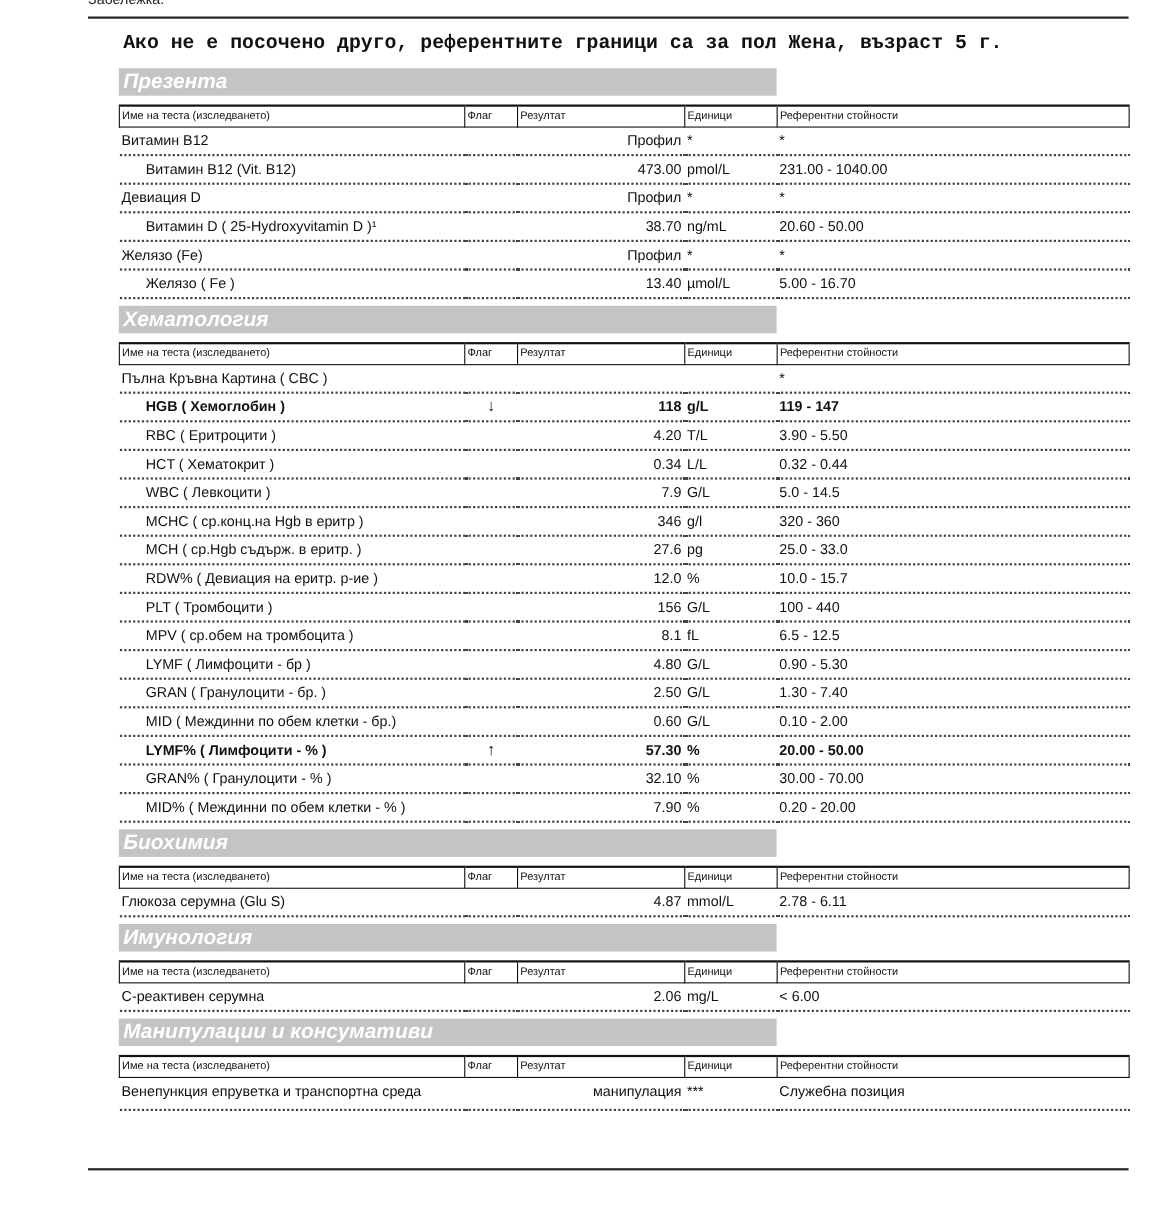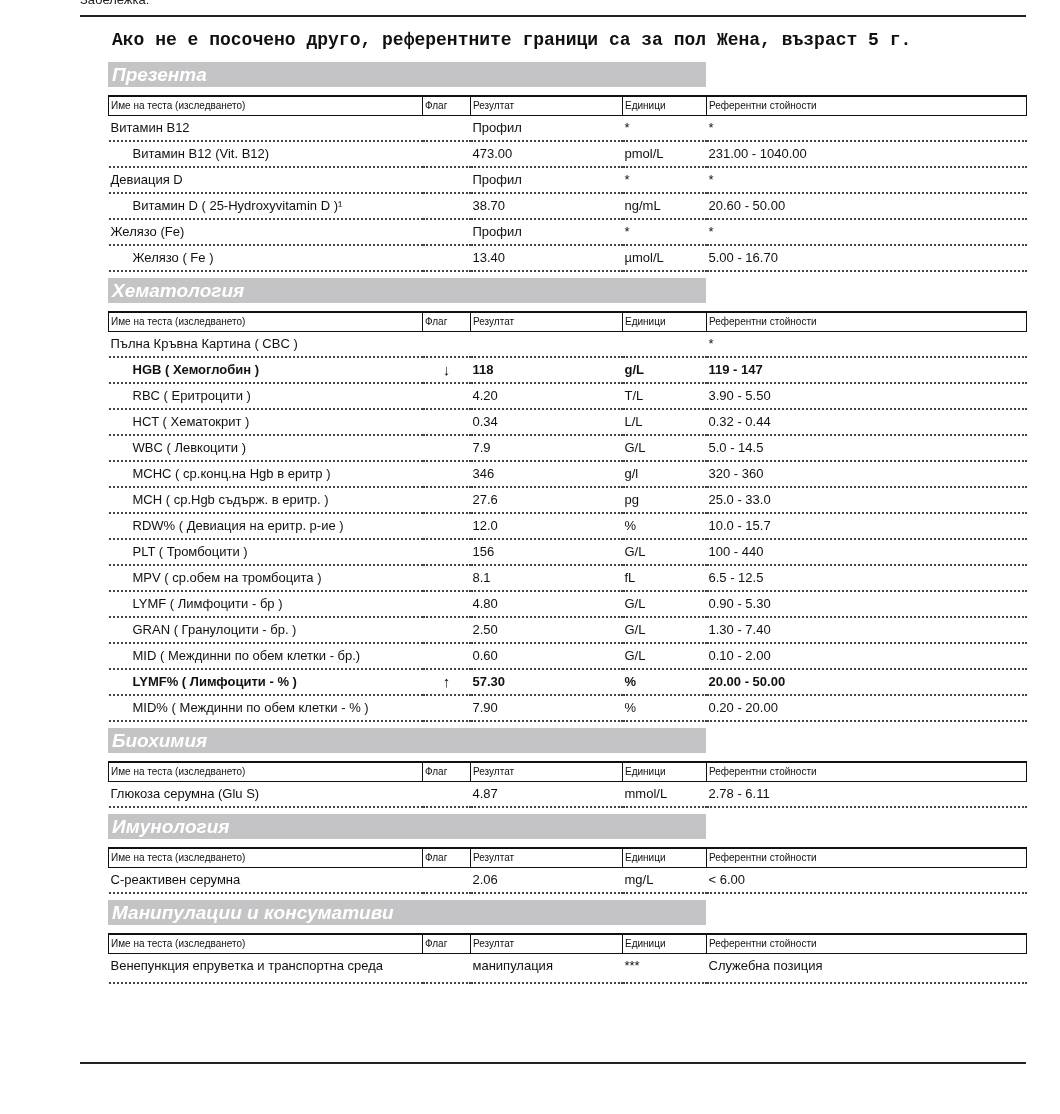--- a/index.html
+++ b/index.html
@@ -40,21 +40,21 @@
     table.res col.c-ref  { width: 320px; }
     table.res th {
       font-weight: normal; font-size: 10px; text-align: left; height: 18px; padding: 0 2px;
       border: 1px solid #111; border-top: 2px solid #111; line-height: 18px;
     }
     table.res th.r { text-align: left; }
     table.res td {
       font-size: 13px; height: 24px; padding: 0 2px; border-bottom: 2px dotted #444;
       line-height: 16px; vertical-align: middle; white-space: nowrap;
     }
-    table.res td.r { text-align: left; padding-right: 3px; }
+    table.res td.r { text-align: right; padding-right: 3px; }
     table.res td.flag { text-align: center; font-size: 15px; }
     table.res td.indent { padding-left: 24px; }
     table.res tr.bold td { font-weight: bold; }
     table.res td.wrap { white-space: normal; line-height: 16px; padding-top: 4px; vertical-align: top; }
     .sec { margin-top: 6px; }
   </style>
 </head>
 <body>
 
 <div class="cut-note">Забележка:</div>
@@ -241,20 +241,27 @@
               <td>0.10 - 2.00</td>
             </tr>
             <tr class="bold">
               <td class="indent">LYMF% ( Лимфоцити - % )</td>
               <td class="flag">↑</td>
               <td class="r">57.30</td>
               <td>%</td>
               <td>20.00 - 50.00</td>
             </tr>
             <tr>
+              <td class="indent">GRAN% ( Гранулоцити - % )</td>
+              <td class="flag"></td>
+              <td class="r">32.10</td>
+              <td>%</td>
+              <td>30.00 - 70.00</td>
+            </tr>
+            <tr>
               <td class="indent">MID% ( Междинни по обем клетки - % )</td>
               <td class="flag"></td>
               <td class="r">7.90</td>
               <td>%</td>
               <td>0.20 - 20.00</td>
             </tr>
           </tbody>
     </table>
   </div>
 

